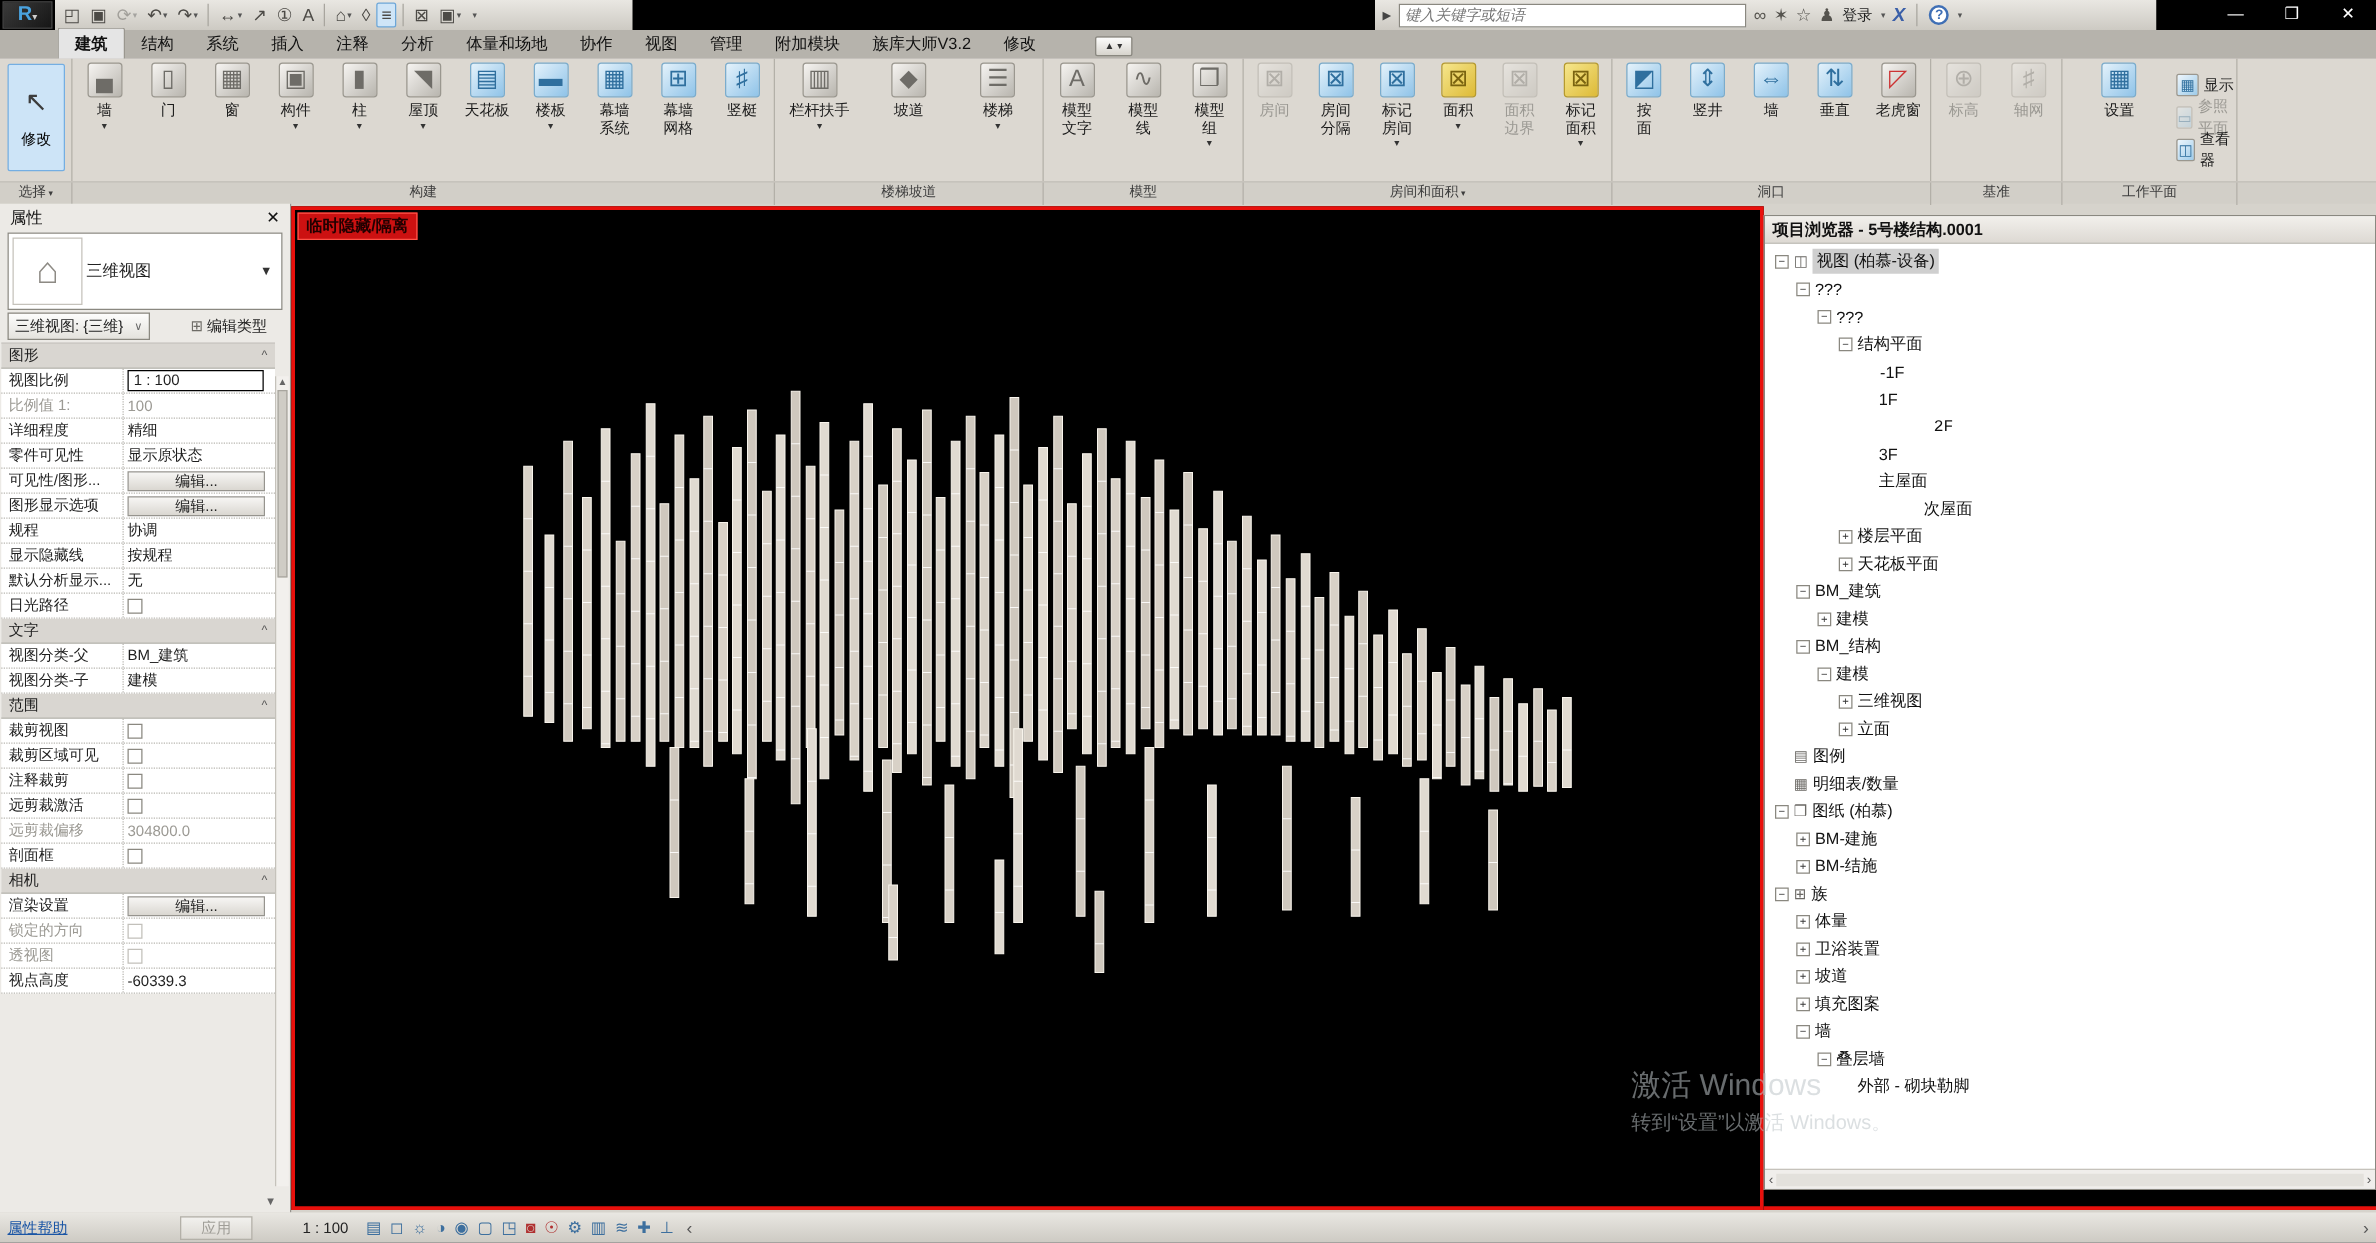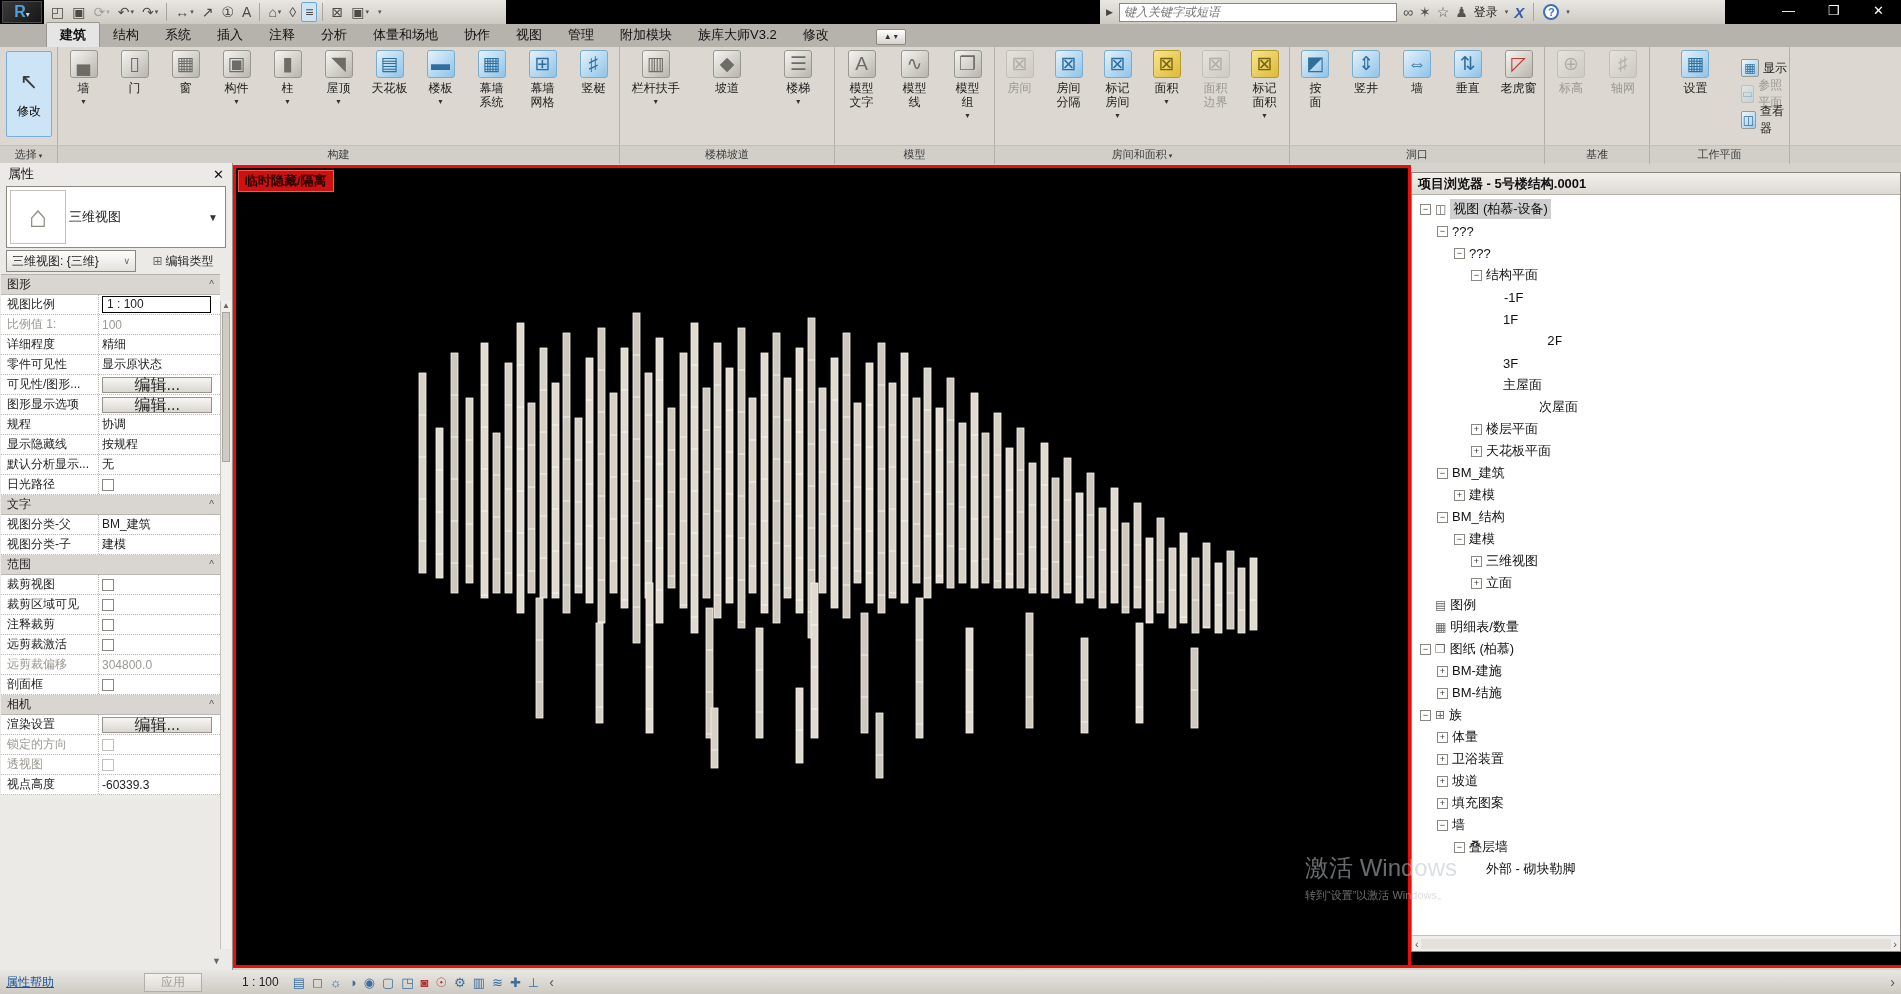--- a/index.html
+++ b/index.html
@@ -57,34 +57,34 @@
   .plabel { position:absolute; top:0; height:18px; font-size:11px; color:#3c3c3c; text-align:center; line-height:17px; border-right:1px solid #b3b0a8; }
   .plabel .caret { font-size:7px; }
 
   
   #props { left:0; top:163px; width:233px; height:807px; background:#eceae6; border-right:1px solid #96948e; }
   #props-header { display:flex; justify-content:space-between; align-items:center; height:22px; padding:0 8px; font-size:13px; color:#111; }
   #typesel { margin:1px 6px; height:62px; background:#fff; border:1px solid #8a8880; display:flex; align-items:center; }
   #typesel .pic { width:56px; height:54px; margin:3px; border:1px solid #c5c2bb; display:flex; align-items:center; justify-content:center; font-size:30px; color:#8d8a84; }
   #typesel .tname { flex:1; font-size:13px; color:#222; }
   #typesel .dd { padding-right:7px; font-size:10px; color:#333; }
-  #instrow { display:flex; margin:2px 6px 2px 6px; gap:4px; }
+  #instrow { display:flex; margin:2px 6px 2px 6px; gap:20px; }
   #instsel { flex:1; height:22px; border:1px solid #8a8880; background:linear-gradient(#fdfdfc,#e4e2dd); font-size:12px; color:#222; display:flex; align-items:center; padding:0 5px; justify-content:space-between; }
   #edittype { width:86px; height:22px; font-size:12px; color:#222; display:flex; align-items:center; gap:3px; justify-content:center; }
   #grid { margin:1px 12px 0 1px; background:#fff; border-top:1px solid #b5b2ab; font-size:12px; }
   .grow { display:flex; height:20px; border-bottom:1px dotted #b8b6b0; align-items:center; }
   .grow .lab { width:98px; padding-left:6px; color:#1e1e1e; border-right:1px dotted #b8b6b0; height:100%; display:flex; align-items:center; }
   .grow .val { flex:1; padding:0 3px; color:#1e1e1e; display:flex; align-items:center; height:100%; }
   .grow.disabled .lab, .grow.disabled .val { color:#9b9993; }
   .ghead { display:flex; height:20px; background:#d9d6d1; border-bottom:1px solid #b8b6b0; align-items:center; justify-content:space-between; padding:0 6px; font-size:12px; color:#1e1e1e; }
   .ghead .chev { color:#555; font-size:10px; }
   .valbox { border:1.5px solid #000; background:#fff; padding:0 4px; height:17px; line-height:15px; width:95%; }
   .cbox { width:12px; height:12px; border:1px solid #8a8880; background:#fff; }
   .grow.disabled .cbox { border-color:#c2c0ba; }
-  .editbtn { width:96%; height:16px; background:linear-gradient(#f7f6f4,#dad7d1); border:1px solid #96948e; font-size:16px; text-align:center; line-height:14px; color:#222; }
+  .editbtn { width:96%; height:16px; background:linear-gradient(#f7f6f4,#dad7d1); border:1px solid #96948e; font-size:12px; text-align:center; line-height:14px; color:#222; }
   #pscroll { position:absolute; right:1px; top:138px; width:11px; height:648px; background:#f2f0ed; border-left:1px solid #c5c2bb; font-size:8px; color:#666; text-align:center; }
   #pscroll .thumb { margin:2px 1px; height:150px; background:#cfccc5; border:1px solid #a8a59e; }
 
   
   #viewport { left:233px; top:165px; width:1178px; height:803px; background:#000; border:3px solid #e8100c; }
   #hideiso { position:absolute; left:2px; top:2px; background:#c11; border:1px solid #ff5348; color:#200; font-weight:bold; font-size:13px; padding:1px 6px; }
   #vp-bottom-right { left:1411px; top:952px; width:490px; height:16px; background:#000; border-bottom:3px solid #e8100c; }
 
   
   #browser { left:1411px; top:172px; width:490px; height:780px; background:#fff; border:1px solid #8a8880; overflow:hidden; }
@@ -105,21 +105,21 @@
   #vscale { margin-left:40px; color:#222; }
   #viewicons { display:flex; gap:7px; margin-left:14px; }
   .vicon { font-size:13px; color:#3d6f9e; }
   .vicon.red { color:#b03030; }
   #sb-left { margin-left:10px; color:#555; font-size:14px; }
   #sb-right { position:absolute; right:6px; color:#555; font-size:14px; }
 
   
   #watermark { left:1305px; top:852px; width:420px; color:rgba(190,196,200,0.55); pointer-events:none; z-index:50; }
   #wm1 { font-size:24px; }
-  #wm2 { font-size:11px; margin-top:4px; }
+  #wm2 { font-size:16px; margin-top:4px; }
 </style>
 </head>
 <body>
 
 <div id="stage">
 
   <div id="titlebar" class="abs">
     <div id="logo" class="abs"><span>R</span><span class="caret">▾</span></div>
     <div id="qat" class="abs">
         <span class="qbtn">◰</span>

